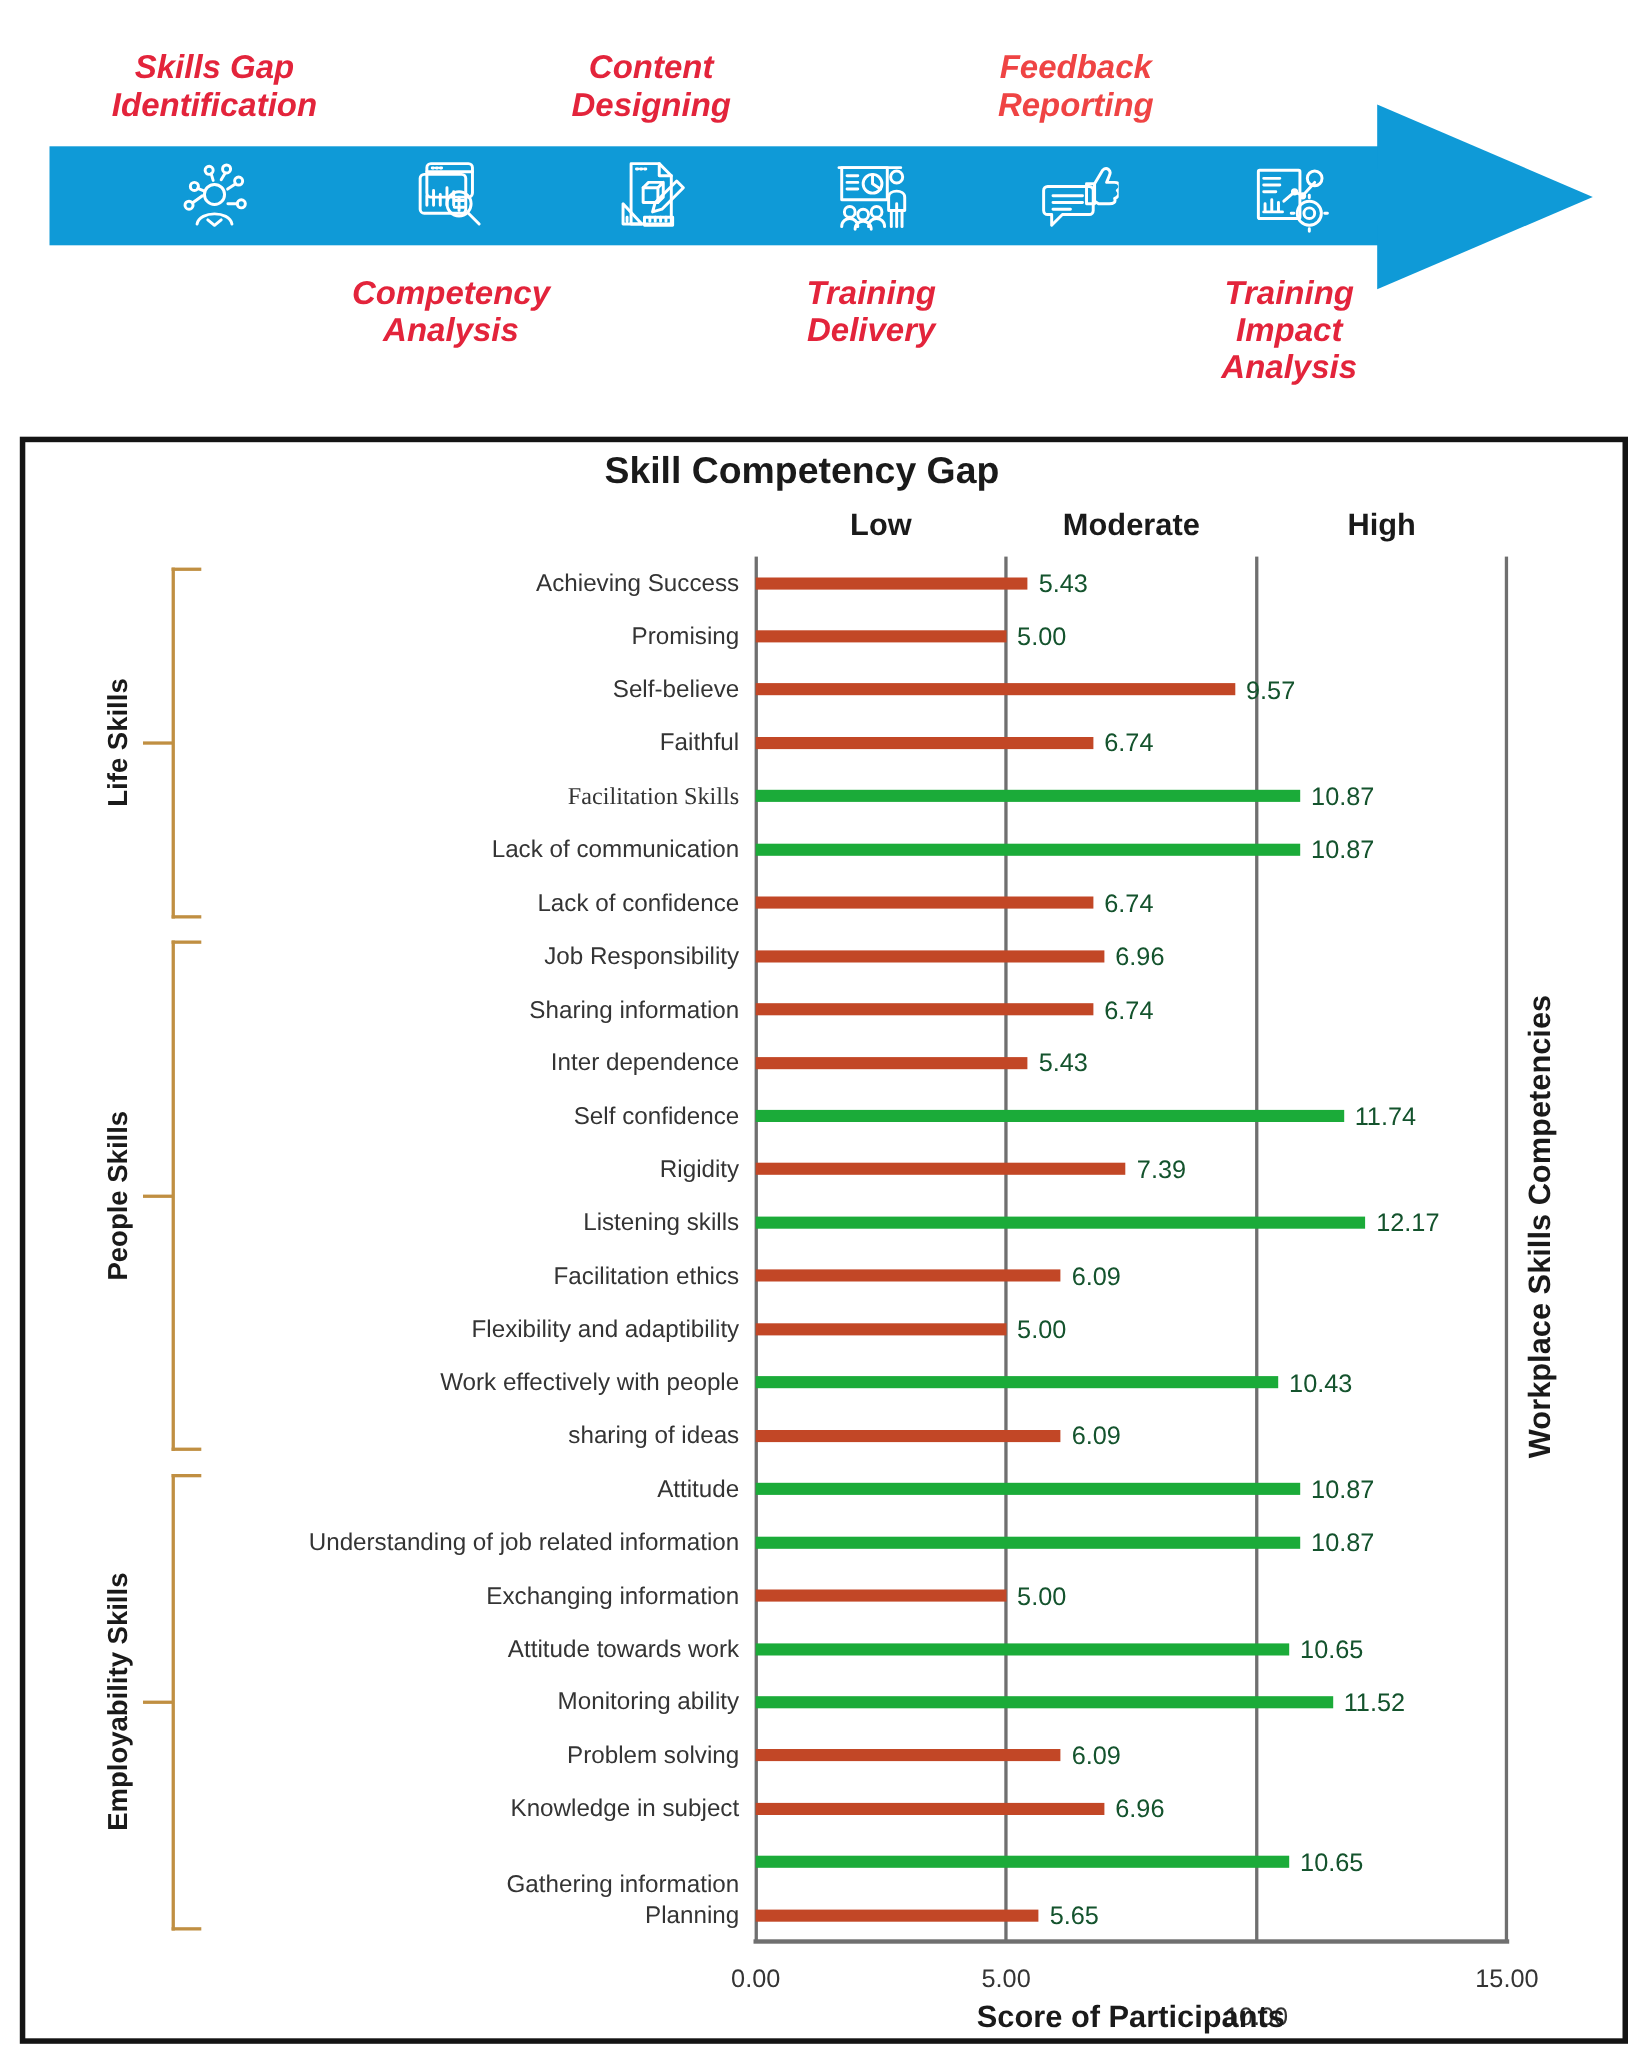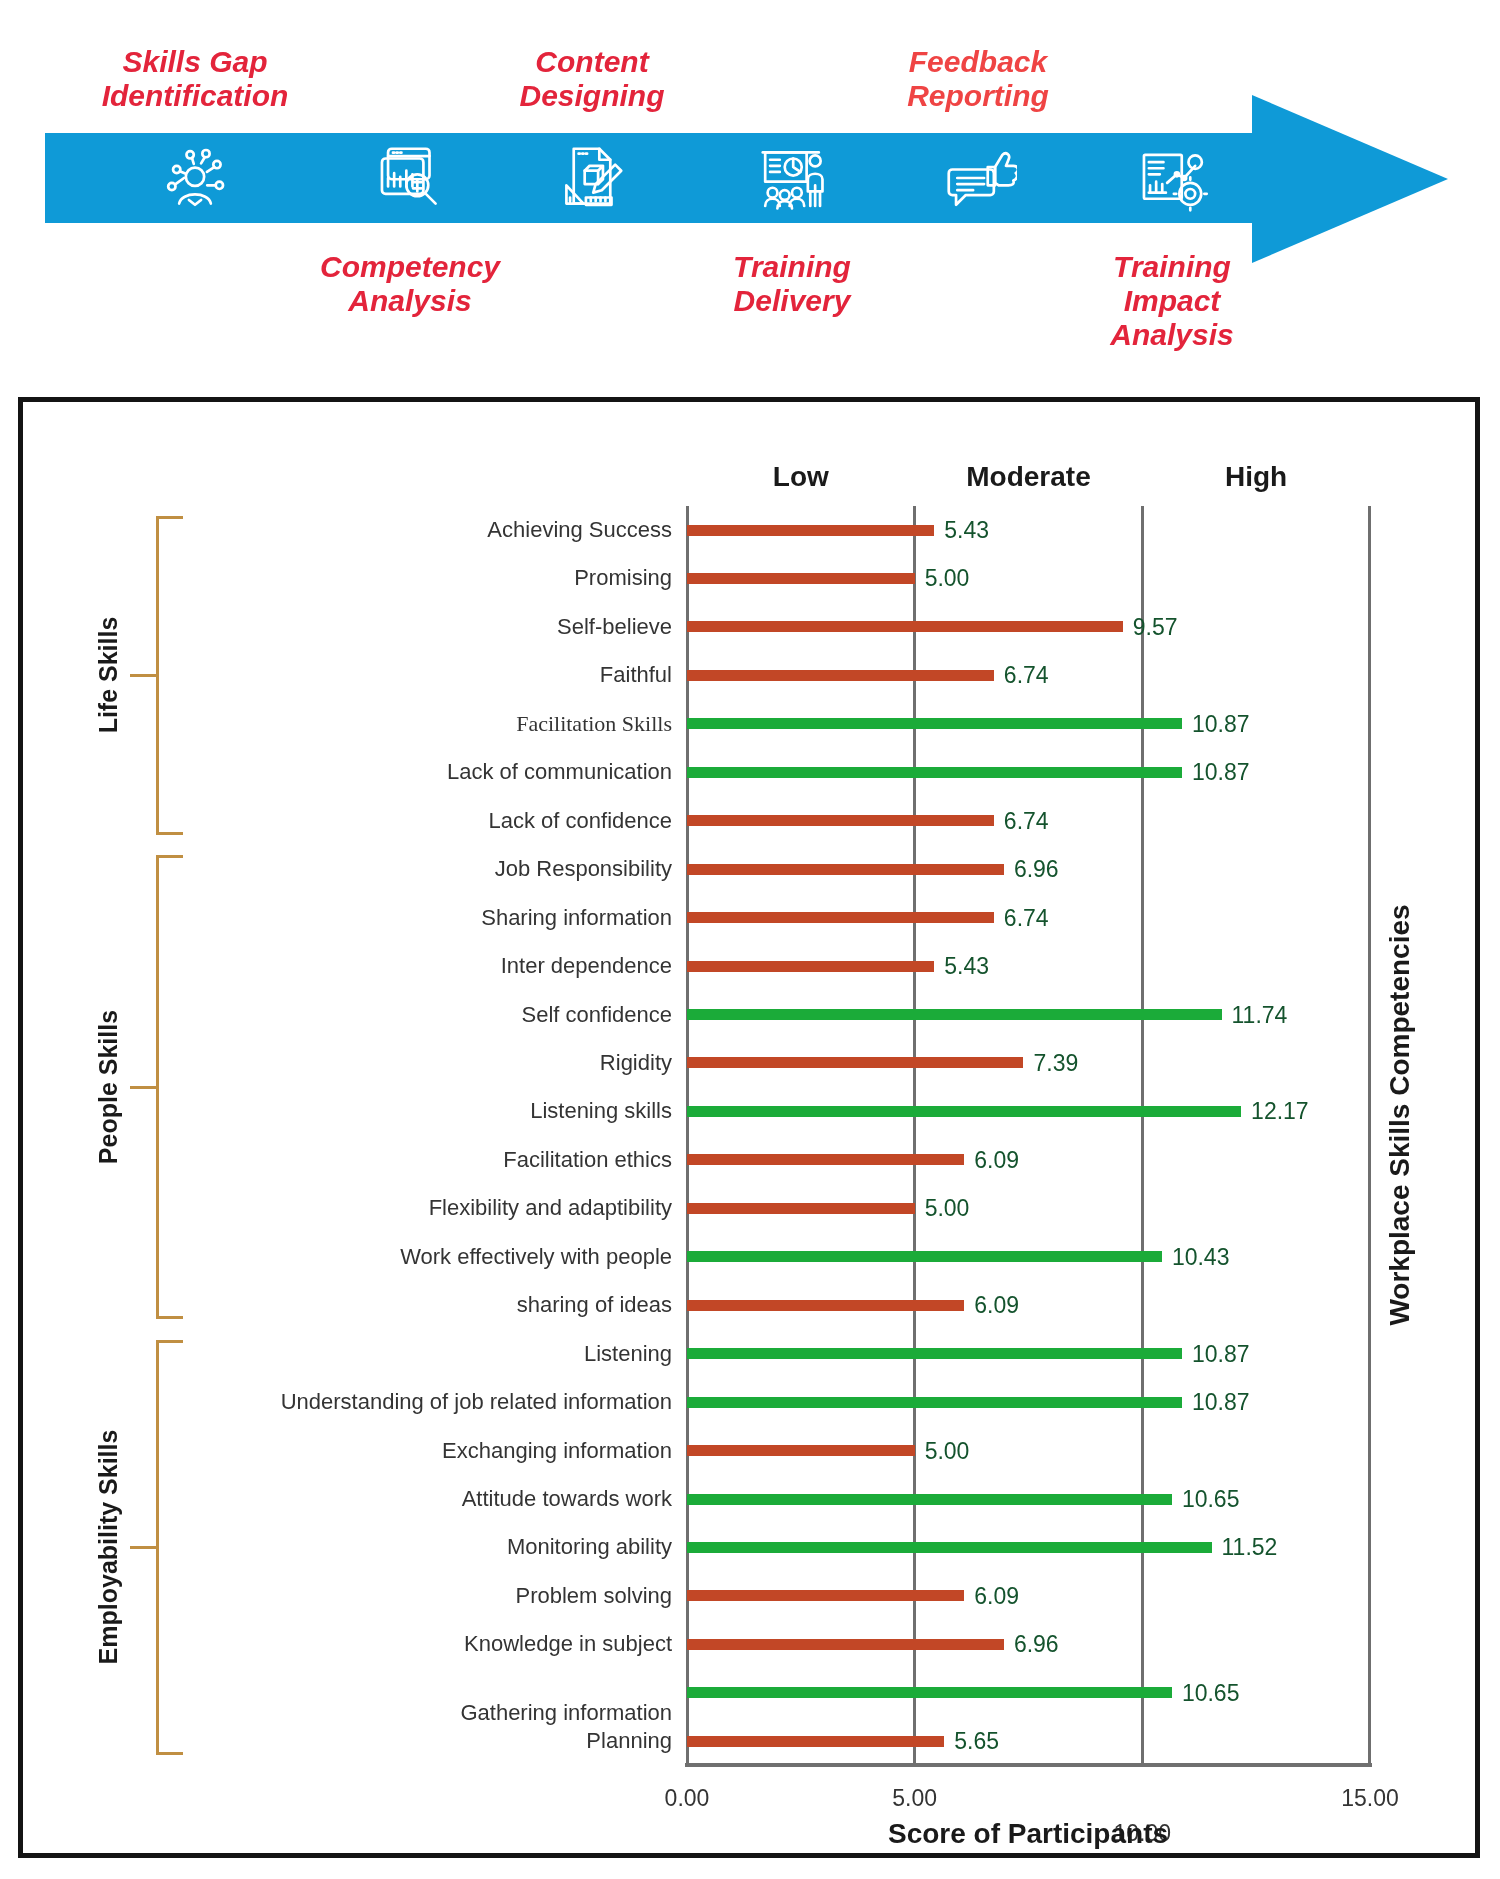--- a/index.html
+++ b/index.html
@@ -128,20 +128,21 @@
           </svg></div>
         <div class="flow-label" style="left: 1172px; top: 250px; color: rgb(227, 36, 59);">
           <div>Training</div>
           <div>Impact</div>
           <div>Analysis</div>
         </div>
       </div>
   </div>
 
   <div id="figure-border"></div>
+  <div id="chart-title">Skill Competency Gap</div>
   <div id="chart-layer">
       <div class="gridline" style="left: 685.5px; top: 506px; height: 1259px; background: rgb(111, 111, 111);"></div>
       <div class="tick-label" style="left: 687px; top: 1785px;">0.00</div>
       <div class="gridline" style="left: 913.15px; top: 506px; height: 1259px; background: rgb(111, 111, 111);"></div>
       <div class="tick-label" style="left: 914.65px; top: 1785px;">5.00</div>
       <div class="gridline" style="left: 1140.8px; top: 506px; height: 1259px; background: rgb(111, 111, 111);"></div>
       <div class="tick-label" style="left: 1142.3px; top: 1785px; margin-top: 35px;">10.00</div>
       <div class="gridline" style="left: 1368.45px; top: 506px; height: 1259px; background: rgb(111, 111, 111);"></div>
       <div class="tick-label" style="left: 1369.95px; top: 1785px;">15.00</div>
       <div style="position: absolute; left: 685px; top: 1763px; width: 686.95px; height: 4px; background: rgb(111, 111, 111);"></div>
@@ -202,21 +203,21 @@
       <div class="bar" style="left: 687px; width: 474.878px; top: 1251.25px; background: rgb(27, 171, 57);"></div>
       <div class="val-label" style="left: 1171.88px; top: 1241.75px;">10.43</div>
       <div class="cat-label" style="left: 170px; width: 502px; top: 1290.2px;">sharing of ideas</div>
       <div class="bar" style="left: 687px; width: 277.278px; top: 1299.7px; background: rgb(194, 71, 38);"></div>
       <div class="val-label" style="left: 974.278px; top: 1290.2px;">6.09</div>
       <div class="bracket-part" style="left: 156px; top: 855.15px; width: 3px; height: 464.05px; background: rgb(192, 143, 66);"></div>
       <div class="bracket-part" style="left: 156px; top: 855.15px; width: 27px; height: 3px; background: rgb(192, 143, 66);"></div>
       <div class="bracket-part" style="left: 156px; top: 1316.2px; width: 27px; height: 3px; background: rgb(192, 143, 66);"></div>
       <div class="bracket-part" style="left: 130px; top: 1085.67px; width: 27px; height: 3px; background: rgb(192, 143, 66);"></div>
       <div class="group-label" style="left: 108px; top: 1087.17px;">People Skills</div>
-      <div class="cat-label" style="left: 170px; width: 502px; top: 1338.65px;">Listening</div>
+      <div class="cat-label" style="left: 170px; width: 502px; top: 1338.65px;">Attitude</div>
       <div class="bar" style="left: 687px; width: 494.911px; top: 1348.15px; background: rgb(27, 171, 57);"></div>
       <div class="val-label" style="left: 1191.91px; top: 1338.65px;">10.87</div>
       <div class="cat-label" style="left: 170px; width: 502px; top: 1387.1px;">Understanding of job related information</div>
       <div class="bar" style="left: 687px; width: 494.911px; top: 1396.6px; background: rgb(27, 171, 57);"></div>
       <div class="val-label" style="left: 1191.91px; top: 1387.1px;">10.87</div>
       <div class="cat-label" style="left: 170px; width: 502px; top: 1435.55px;">Exchanging information</div>
       <div class="bar" style="left: 687px; width: 227.65px; top: 1445.05px; background: rgb(194, 71, 38);"></div>
       <div class="val-label" style="left: 924.65px; top: 1435.55px;">5.00</div>
       <div class="cat-label" style="left: 170px; width: 502px; top: 1484px;">Attitude towards work</div>
       <div class="bar" style="left: 687px; width: 484.894px; top: 1493.5px; background: rgb(27, 171, 57);"></div>

